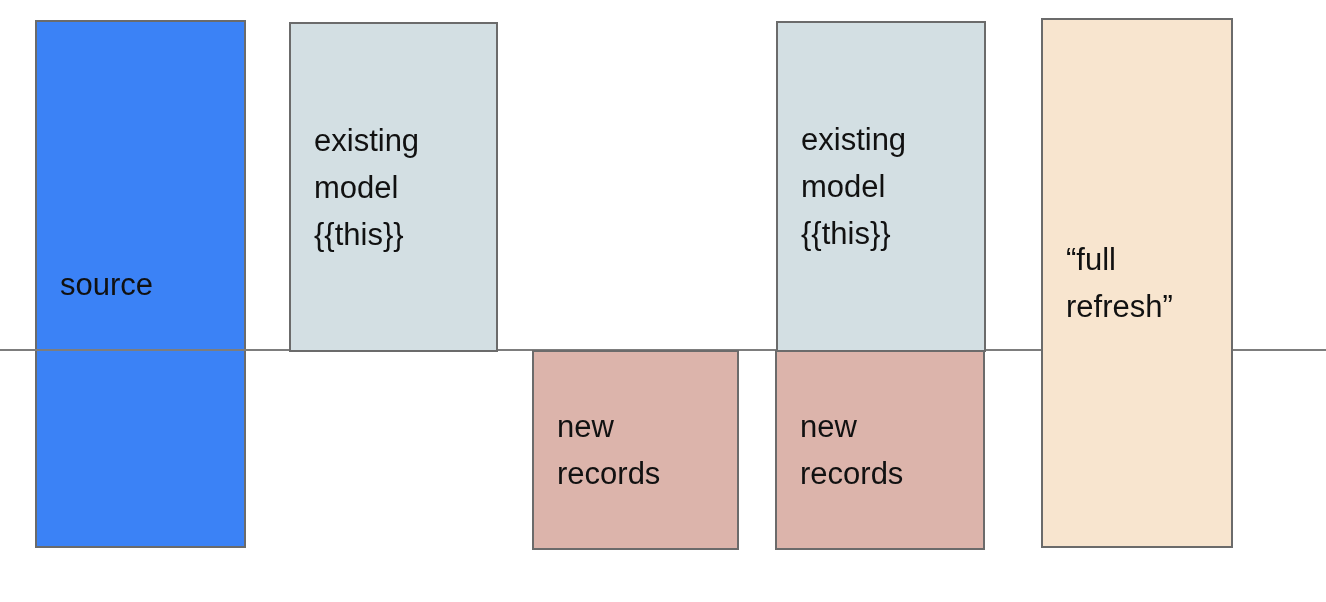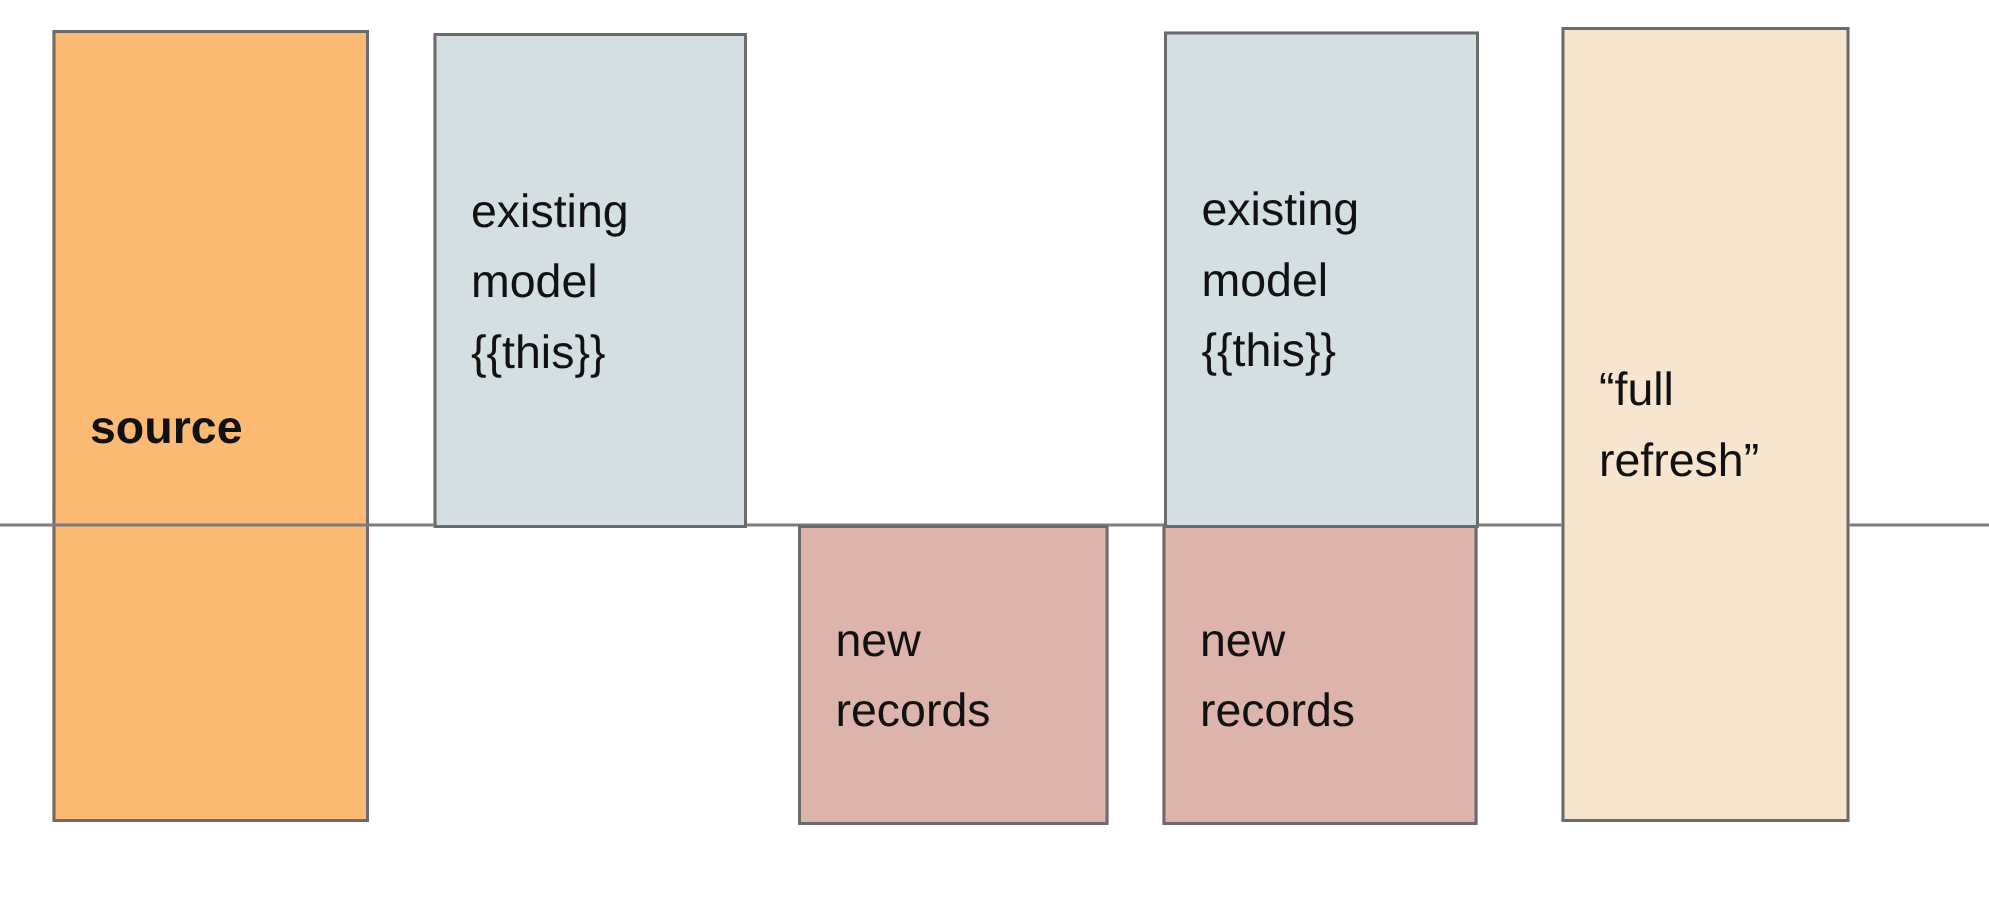--- a/index.html
+++ b/index.html
@@ -51,21 +51,21 @@
   #box-new-records-2   { left: 775px;  top: 350px; width: 210px; height: 200px; }
   #box-full-refresh    { left: 1041px; top: 18px;  width: 192px; height: 530px; }
 </style>
 </head>
 <body>
 
 <div class="canvas">
 
   <div class="hline" style="background-color: rgb(125, 125, 125);"></div>
 
-  <div class="box z0" id="box-source" style="background-color: #fdba74; border-color: rgb(107, 107, 107); font-weight: bold;">
+  <div class="box z0" id="box-source" style="background-color: #3b82f6; border-color: rgb(107, 107, 107);">
     <span class="label">source</span>
   </div>
 
   <div class="box z2" id="box-existing-model-1" style="background-color: rgb(211, 223, 227); border-color: rgb(107, 107, 107);">
     <span class="label">existing
 model
 {{this}}</span>
   </div>
 
   <div class="box z2" id="box-new-records-1" style="background-color: rgb(220, 180, 171); border-color: rgb(107, 107, 107);">

